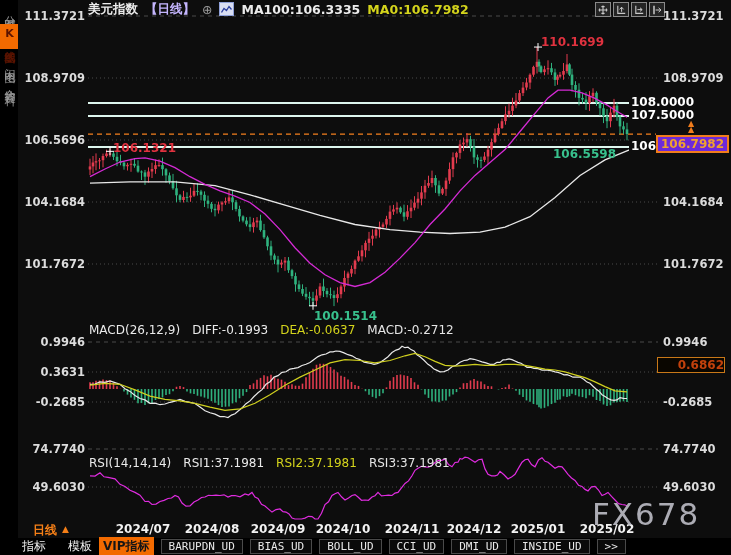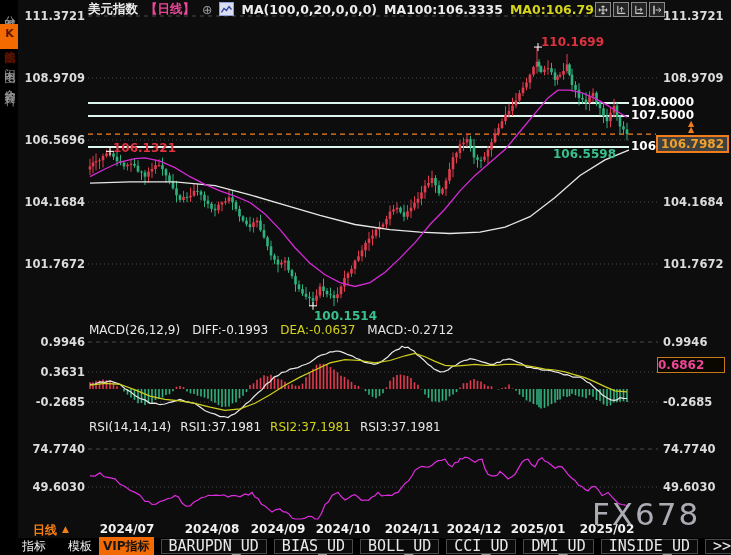--- a/index.html
+++ b/index.html
@@ -7,59 +7,59 @@
   #app{position:relative;width:731px;height:555px;background:#0d0d0d;overflow:hidden;}
   #chart{position:absolute;left:0;top:0;z-index:1;}
 
   
   #sidebar{position:absolute;left:0;top:0;width:18px;height:555px;background:#000;display:flex;flex-direction:column;align-items:center;padding-top:4px;gap:8px;box-sizing:border-box;z-index:4;}
   .side-item{writing-mode:vertical-lr;text-orientation:upright;letter-spacing:2px;font-size:11px;color:#9a9a9a;line-height:18px;padding:3px 0;cursor:pointer;}
   .side-item.active{background:#f26a00;color:#5c1400;font-weight:bold;}
 
   
   #header{position:absolute;left:88px;top:1px;height:16px;display:flex;align-items:center;gap:7px;font-size:12.5px;font-weight:bold;color:#ececec;z-index:3;white-space:nowrap;}
-  .hdr-period{color:#ec4899;}
+  .hdr-period{color:#c4b5fd;}
   .hdr-plus{color:#9a9a9a;font-weight:normal;}
   .hdr-chart-ico{width:13px;height:12px;background:#d9def2;border:1px solid #8fa0d8;display:flex;align-items:center;justify-content:center;}
   .hdr-ma0{color:#d4d41c;}
   #toptools{position:absolute;left:595px;top:2px;display:flex;gap:2px;z-index:3;}
   .tool-btn{width:14px;height:13px;border:1px solid #8a8a8a;background:#242424;display:flex;align-items:center;justify-content:center;cursor:pointer;}
 
   
   .axis-lab{position:absolute;font-weight:bold;font-size:11.5px;color:#dcdcdc;z-index:3;white-space:nowrap;}
   .al{left:20px;width:65px;text-align:right;}
   .ar{left:663px;text-align:left;}
 
   
   .hlabel{position:absolute;left:629px;color:#fff;font-weight:bold;font-size:12px;background:#0d0d0d;padding:0 2px;line-height:14px;z-index:3;}
 
   
   .anno{position:absolute;font-weight:bold;font-size:12px;z-index:3;white-space:nowrap;}
 
   
-  .price-badge{position:absolute;left:656px;top:135px;width:69px;height:14px;border:2px solid #f07c1c;background:#404040;color:#f0a22c;font-size:12px;font-weight:bold;text-align:center;line-height:14px;z-index:5;}
+  .price-badge{position:absolute;left:656px;top:135px;width:69px;height:14px;border:2px solid #f07c1c;background:#6d28d9;color:#f0a22c;font-size:12px;font-weight:bold;text-align:center;line-height:14px;z-index:5;}
   .badge-arrows{position:absolute;left:688px;top:121px;color:#f07c1c;font-size:8px;line-height:6px;z-index:5;}
-  .macd-badge{position:absolute;left:657px;top:357px;width:66px;height:14px;border:1.5px solid #c87818;background:#0a0600;color:#ec4899;font-size:12px;font-weight:bold;text-align:left;line-height:14px;z-index:5;}
+  .macd-badge{position:absolute;left:657px;top:357px;width:66px;height:14px;border:1.5px solid #c87818;background:#0a0600;color:#c2410c;font-size:12px;font-weight:bold;text-align:right;line-height:14px;z-index:5;}
 
   
   .ind-row{position:absolute;left:89px;display:flex;gap:12px;font-size:12px;font-weight:500;z-index:3;white-space:nowrap;}
   #macd-row{top:323px;}
-  #rsi-row{top:420px;gap:9px;}
+  #rsi-row{top:456px;}
   .c-white{color:#eaeaea;} .c-yellow{color:#d4d41c;} .c-magenta{color:#e5e5e5;}
 
   
   .date-lab{position:absolute;top:522px;transform:translateX(-50%);color:#f2f2f2;font-weight:bold;font-size:12px;z-index:3;}
   .period-lab{position:absolute;left:33px;top:522px;color:#f57f17;font-weight:bold;font-size:12px;z-index:3;}
   .period-arrow{position:absolute;left:62px;top:524px;color:#f57f17;font-size:9px;z-index:3;}
 
   
   #toolbar{position:absolute;left:0;top:538px;width:731px;height:17px;background:#000;display:flex;align-items:center;gap:7px;padding-left:22px;box-sizing:border-box;z-index:5;}
   .tab-plain{color:#eee;font-size:12px;cursor:pointer;white-space:nowrap;}
   .tab-vip{background:#f26a00;color:#151515;font-weight:bold;font-size:12px;padding:1px 4px;cursor:pointer;white-space:nowrap;}
-  .tab-ind{color:#e8e8e8;font-family:"DejaVu Sans Mono",monospace;font-size:15px;border:1px solid #4a4a4a;background:#0a0a0a;padding:0 7px;line-height:13px;cursor:pointer;white-space:nowrap;}
+  .tab-ind{color:#e8e8e8;font-family:"DejaVu Sans Mono",monospace;font-size:11px;border:1px solid #4a4a4a;background:#0a0a0a;padding:0 7px;line-height:13px;cursor:pointer;white-space:nowrap;}
 
   .watermark{position:absolute;left:592px;top:496px;font-size:31px;letter-spacing:2px;color:#c2c2cc;opacity:0.88;z-index:6;}
 </style>
 </head>
 <body>
 
 <div id="app">
   <svg id="chart" width="731" height="555" viewBox="0 0 731 555">
       <line x1="88" x2="658" y1="16" y2="16" stroke="#4a4a4a" stroke-width="1" stroke-dasharray="4 4"></line>
       <line x1="88" x2="658" y1="78" y2="78" stroke="#4a4a4a" stroke-width="1" stroke-dasharray="1 3"></line>
@@ -568,21 +568,20 @@
 
   <div id="header">
     <span>美元指数</span>
     <span class="hdr-period">【日线】</span>
     <span class="hdr-plus">⊕</span>
     <span class="hdr-chart-ico">
       <svg width="11" height="9" viewBox="0 0 11 9">
           <polyline points="0.5,7.5 3,3.5 5.5,5.5 8,1.5 10.5,4.5" fill="none" stroke="#2b3f9e" stroke-width="1.3"></polyline>
         </svg>
     </span>
-    <span>MA(100,0,20,0,0,0)</span>
     <span>MA100:106.3335</span>
     <span class="hdr-ma0">MA0:106.7982</span>
   </div>
 
   <div id="toptools">
     <span class="tool-btn">
       <svg width="10" height="10" viewBox="0 0 10 10">
           <path d="M5 0.5 V9.5 M0.5 5 H9.5 M3.4 1.6 h3.2 M3.4 8.4 h3.2 M1.6 3.4 v3.2 M8.4 3.4 v3.2" stroke="#c8c8c8" stroke-width="1.1" fill="none"></path>
         </svg>
     </span>
@@ -663,21 +662,21 @@
     <div class="axis-lab al" style="top: 442px;">74.7740</div>
     <div class="axis-lab al" style="top: 480px;">49.6030</div>
     <div class="axis-lab ar" style="top: 9px;">111.3721</div>
     <div class="axis-lab ar" style="top: 71px;">108.9709</div>
     <div class="axis-lab ar" style="top: 195px;">104.1684</div>
     <div class="axis-lab ar" style="top: 257px;">101.7672</div>
     <div class="axis-lab ar" style="top: 335px;">0.9946</div>
     <div class="axis-lab ar" style="top: 395px;">-0.2685</div>
     <div class="axis-lab ar" style="top: 442px;">74.7740</div>
     <div class="axis-lab ar" style="top: 480px;">49.6030</div>
-    <div class="date-lab" style="left: 127px;">2024/07</div>
+    <div class="date-lab" style="left: 143px;">2024/07</div>
     <div class="date-lab" style="left: 212px;">2024/08</div>
     <div class="date-lab" style="left: 278px;">2024/09</div>
     <div class="date-lab" style="left: 343px;">2024/10</div>
     <div class="date-lab" style="left: 412px;">2024/11</div>
     <div class="date-lab" style="left: 474px;">2024/12</div>
     <div class="date-lab" style="left: 538px;">2025/01</div>
     <div class="date-lab" style="left: 607px;">2025/02</div>
   </div>
 
 </body></html>

